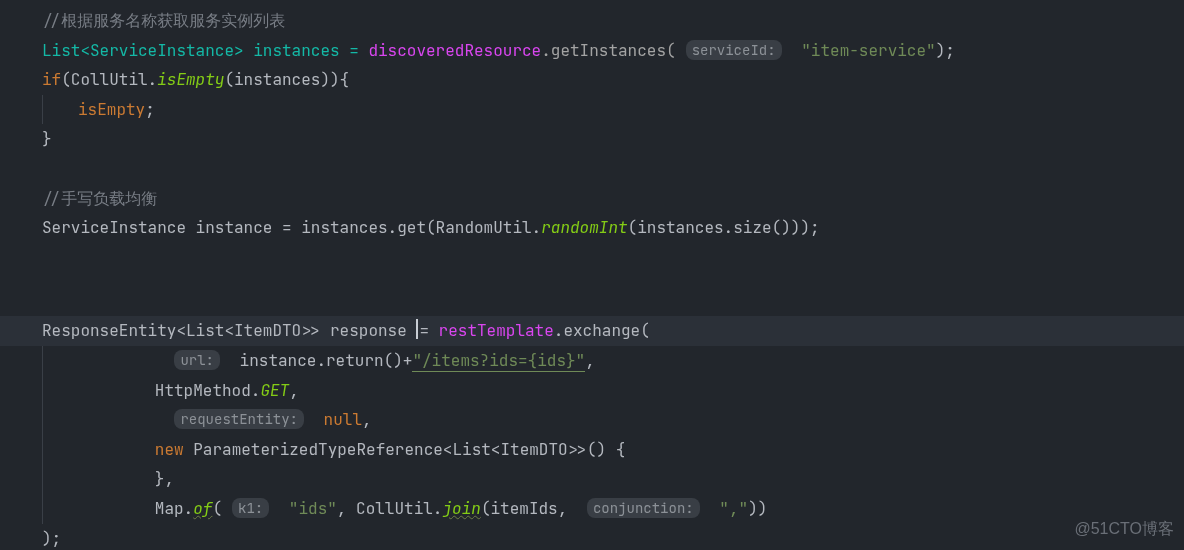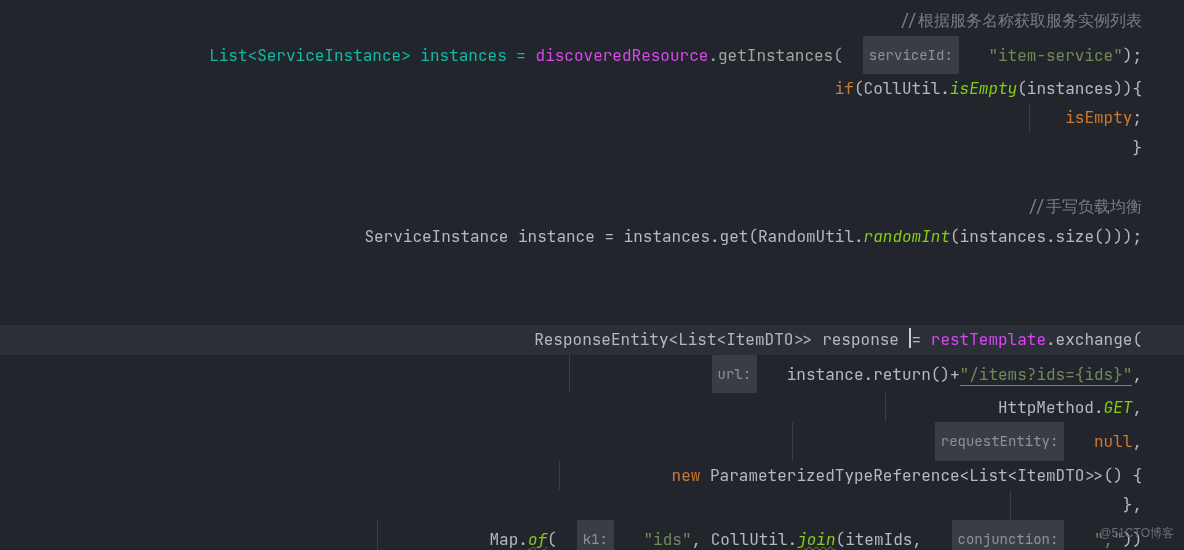--- a/index.html
+++ b/index.html
@@ -10,61 +10,61 @@
     line-height: 1.85;
     color: #b4b8bf;
     width: 1184px;
     height: 550px;
     overflow: hidden;
     position: relative;
   }
   .editor {
     padding: 6px 0 0 0;
   }
-  .line { padding: 0 42px; white-space: pre; text-align: right; }
+  .line { padding: 0 42px; white-space: pre; }
   .indent-guide {
     border-left: 1px solid #3a3f47;
     padding-left: 35px;
     display: inline-block;
   }
   .hl-line { background: #2b3038; margin-top: 44px; }
   .comment   { color: #787d85; }
   .keyword   { color: #cb7a32; }
   .type      { color: #14b8a6; }
   .method    { color: #a3a3a3; }
   .field     { color: #d946ef; }
   .static    { color: #84cc16; font-style: italic; }
   .stringlit { color: #6f8a57; }
   .underline { border-bottom: 1px solid #6f8a57; }
   .wavy      { text-decoration: underline wavy #6e7b46; text-decoration-thickness:1px; }
   .param-hint {
     background: #393e45;
     color: #8c9197;
-    border-radius: 1px;
-    padding: 10px 6px;
+    border-radius: 8px;
+    padding: 1px 6px;
     font-size: 14px;
-    margin: 0 20px;
+    margin: 0 10px;
     display: inline-block;
     line-height: 1.3;
     vertical-align: 1px;
   }
   .caret {
     display: inline-block;
     width: 2px;
     height: 20px;
     background: #c8cdd4;
     vertical-align: -3px;
     margin: 0 1px 0 0;
   }
   .watermark {
     position: absolute;
     bottom: 6px;
     right: 10px;
     color: #6a6f77;
-    font-size: 12px;
+    font-size: 16px;
     font-family: sans-serif;
     text-align: center;
   }
 </style>
 </head>
 <body>
 
 <div class="editor">
 
 <div class="line"><span class="comment">//根据服务名称获取服务实例列表</span></div>

